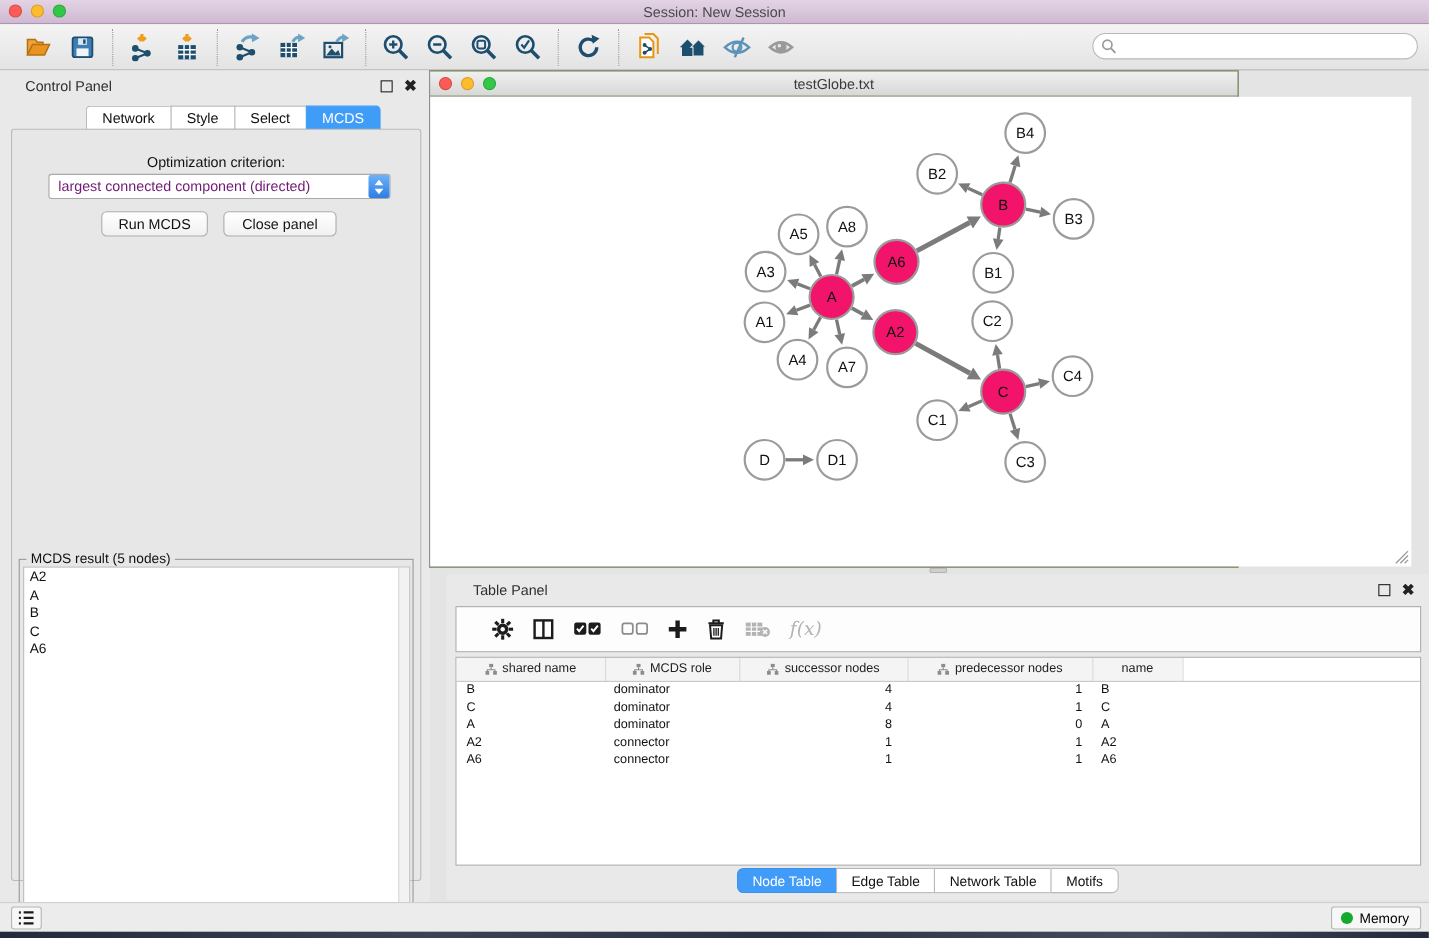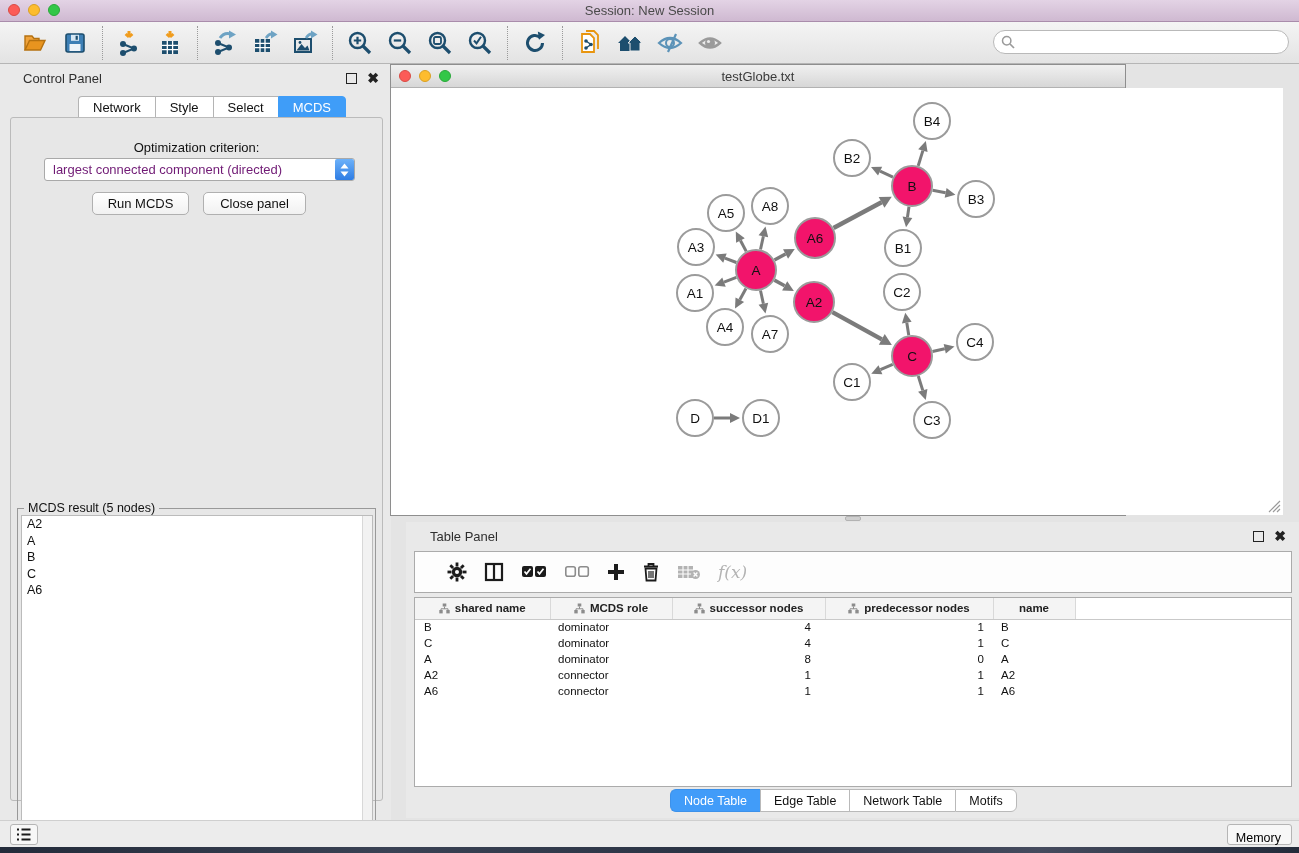--- a/index.html
+++ b/index.html
@@ -75,42 +75,42 @@
 
   
   .table-panel { left:406px; top:522px; width:893px; height:296px; background:#e9e9e9; }
   .tp-toolbar { position:absolute; left:8px; top:29px; width:878px; height:42px; background:#fdfdfd;
     border:1px solid #ababab; display:flex; align-items:center; gap:17px; padding-left:32px; }
   .tp-icon { display:flex; align-items:center; justify-content:center; cursor:pointer; }
   .fx { font-family:"DejaVu Serif", serif; font-style:italic; font-size:17px; color:#b3b3b3; }
   .tp-table { position:absolute; left:8px; top:75px; width:878px; height:190px; background:#fff; border:1px solid #ababab; overflow:hidden; }
   table { border-collapse:collapse; width:100%; table-layout:fixed; }
   th { background:#f4f4f4; border-bottom:1px solid #c9c9c9; border-right:1px solid #d9d9d9; height:21px;
-    font-weight:bold; font-size:11.5px; color:#222; }
+    font-weight:normal; font-size:11.5px; color:#222; }
   th .th-inner { display:flex; align-items:center; justify-content:center; gap:5px; }
   th.filler { background:#fff; border-right:none; }
   td { font-size:11.5px; height:16px; color:#111; white-space:nowrap; overflow:hidden; }
   td.c-shared { padding-left:9px; }
   td.c-role { padding-left:8px; }
   td.c-succ { text-align:right; padding-right:14px; }
   td.c-pred { text-align:right; padding-right:9px; }
   td.c-name { padding-left:8px; }
   .bottom-tabs { position:absolute; left:264px; top:267px; display:flex; }
   .bt-tab { height:23px; padding:0 13px; background:#fff; border:1px solid #b9b9b9; border-right:none;
     font-size:12.5px; display:flex; align-items:center; cursor:pointer; color:#111; }
   .bt-tab:first-child { border-radius:6px 0 0 6px; }
   .bt-tab:last-child { border-right:1px solid #b9b9b9; border-radius:0 6px 6px 0; }
   .bt-tab.sel { background:#419cf9; border-color:#3c91ea; color:#fff; }
 
   
   .status-bar { left:0; top:820px; width:1299px; height:27px; background:#ececec; border-top:1px solid #cfcfcf; }
   .list-btn { position:absolute; left:10px; top:3px; width:28px; height:21px; background:#f7f7f7;
     border:1px solid #b5b5b5; border-radius:3px; display:flex; align-items:center; justify-content:center; cursor:pointer; }
   .memory-btn { position:absolute; right:7px; top:3px; height:21px; padding:0 10px 0 8px; background:#f7f7f7;
-    border:1px solid #b5b5b5; border-radius:3px; display:flex; align-items:center; gap:6px; font-size:12.5px; cursor:pointer;flex-direction:column; }
+    border:1px solid #b5b5b5; border-radius:3px; display:flex; align-items:center; gap:6px; font-size:12.5px; cursor:pointer; }
   .mem-dot { width:11px; height:11px; border-radius:50%; background:#17a82f; }
   .bottom-strip { left:0; top:847px; width:1299px; height:6px;
     background:linear-gradient(90deg,#232b3a,#3a4254 30%,#2a3344 55%,#454b5e 80%,#232b3a); }
 </style>
 </head>
 <body>
 
 <div class="abs app-titlebar">
   <div class="lights">
     <div class="light red"></div>

